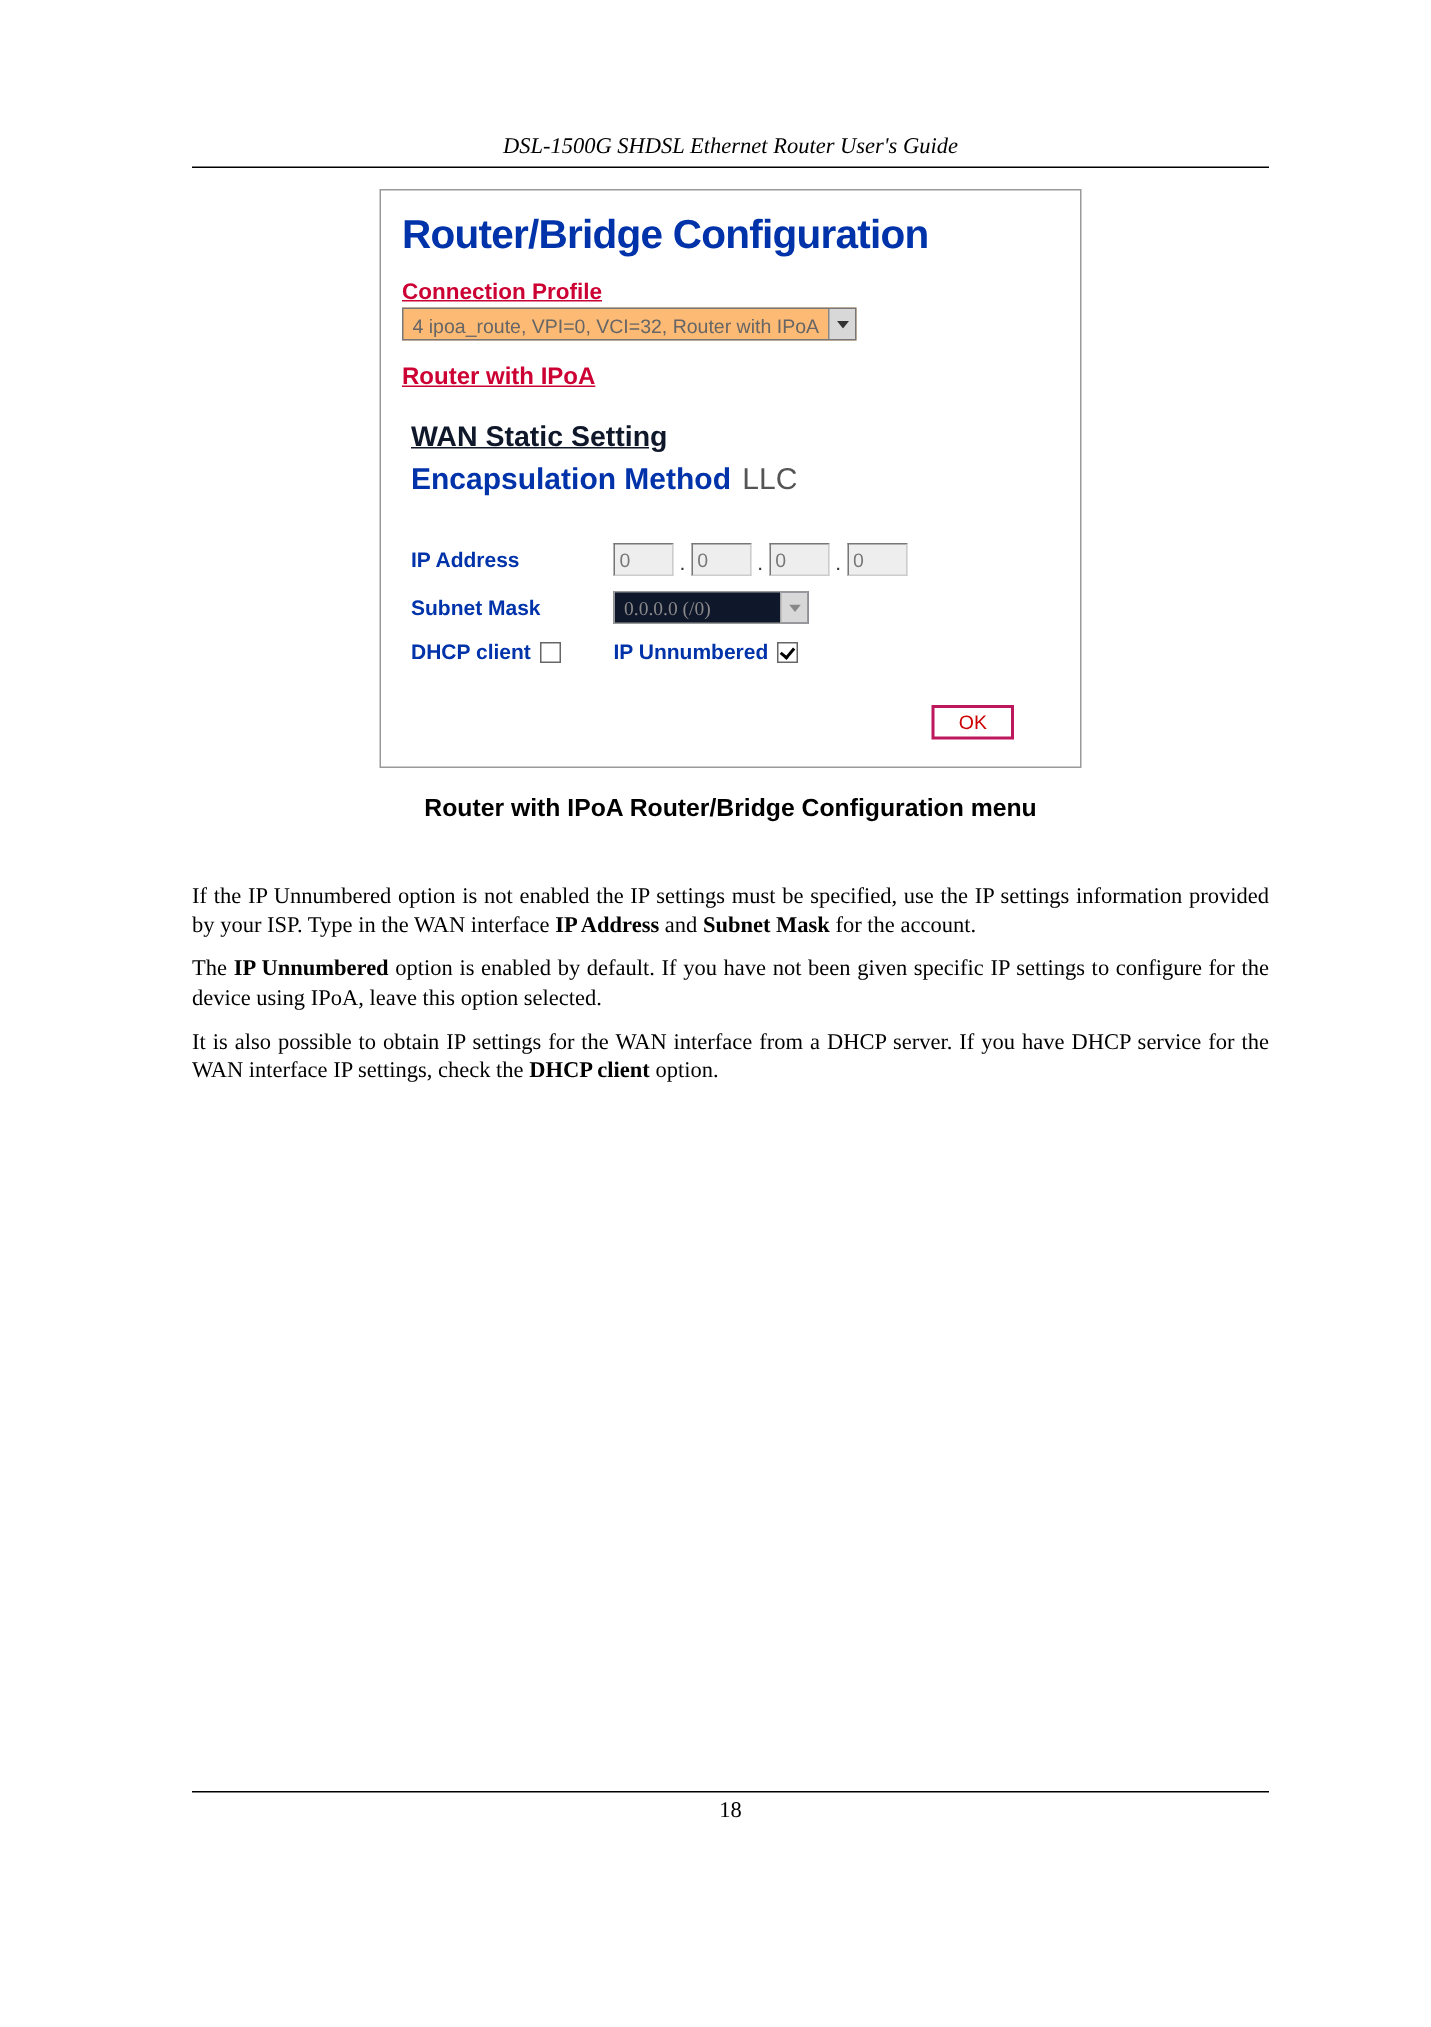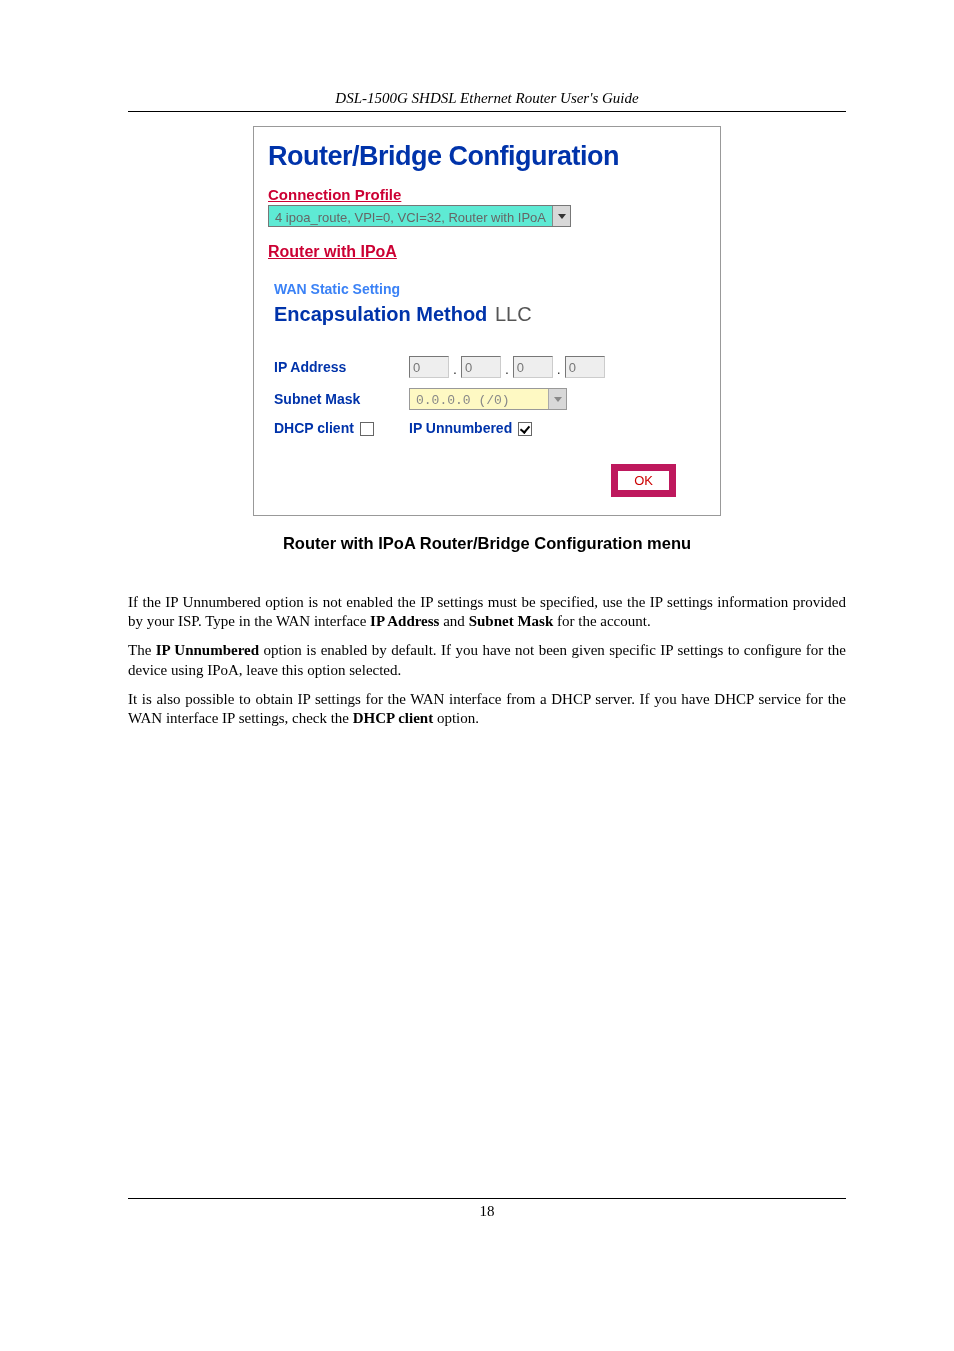--- a/index.html
+++ b/index.html
@@ -64,21 +64,21 @@
     font-weight: bold;
     font-size: 15px;
     text-decoration: underline;
     display: inline-block;
     margin-bottom: 2px;
   }
   .dropdown {
     display: inline-flex;
     align-items: stretch;
     border: 1px solid #777;
-    background: #5eead4;
+    background: #fdba74;
     height: 22px;
     font-family: Tahoma, Arial, sans-serif;
     font-size: 13px;
     color: #666;
     margin-bottom: 16px;
     cursor: pointer;
   }
   .dropdown .dd-text {
     padding: 2px 6px 0 6px;
     display: flex;
@@ -98,23 +98,24 @@
     font-weight: bold;
     font-size: 16px;
     text-decoration: underline;
     margin-bottom: 20px;
     display: block;
   }
   .indent-block {
     padding-left: 6px;
   }
   .wan-heading {
-    color: #3b82f6;
-    font-weight: bold;
-    font-size: 14px;
+    color: #0f172a;
+    font-weight: bold;
+    font-size: 19px;
+    text-decoration: underline;
     margin-bottom: 6px;
     display: block;
   }
   .enc-row {
     font-family: Arial, Helvetica, sans-serif;
     font-size: 20px;
     margin-bottom: 30px;
   }
   .enc-row .label { color: #0033aa; font-weight: bold; }
   .enc-row .value { color: #555; font-weight: normal; margin-left: 2px; }
@@ -141,26 +142,26 @@
     border: 1px solid #777;
     border-right-color:#ccc;
     border-bottom-color:#ccc;
     padding: 1px 3px;
   }
   .ip-dot { margin: 0 4px; color:#333; font-size:14px; position:relative; top:2px; }
   .select-disabled {
     display: inline-flex;
     align-items: stretch;
     border: 1px solid #999;
-    background: #fef9c3;
+    background: #0f172a;
     height: 22px;
-    font-family: Liberation Mono, monospace;
+    font-family: Liberation Serif, serif;
     font-size: 13px;
     color: #888;
-    width: 158px;
+    width: 130px;
   }
   .select-disabled .sd-text { flex:1; padding: 2px 6px 0 6px; display:flex; align-items:center; }
   .select-disabled .sd-arrow {
     width: 18px;
     background: #d8d8d8;
     border-left: 1px solid #aaa;
     display:flex; align-items:center; justify-content:center;
   }
   .checkbox-box {
     width: 14px; height: 14px;
@@ -176,21 +177,21 @@
     display:block;
     width: 4px; height: 7px;
     border: solid #000;
     border-width: 0 2px 2px 0;
     transform: rotate(40deg);
     margin-top:-2px;
   }
   .fg-dhcp-row, .fg-ipun-row { display:flex; align-items:center; gap:6px; }
   .ok-row { display:flex; justify-content:flex-end; margin-top:28px; padding-right:30px; }
   .ok-btn {
-    border: 7px solid #be185d;
+    border: 2px solid #be185d;
     color: #cc0000;
     font-family: Tahoma, Arial, sans-serif;
     font-size: 13px;
     padding: 2px 16px;
     background: #fff;
     cursor: pointer;
   }
   .figure-caption {
     font-family: Arial, Helvetica, sans-serif;
     font-weight: bold;

